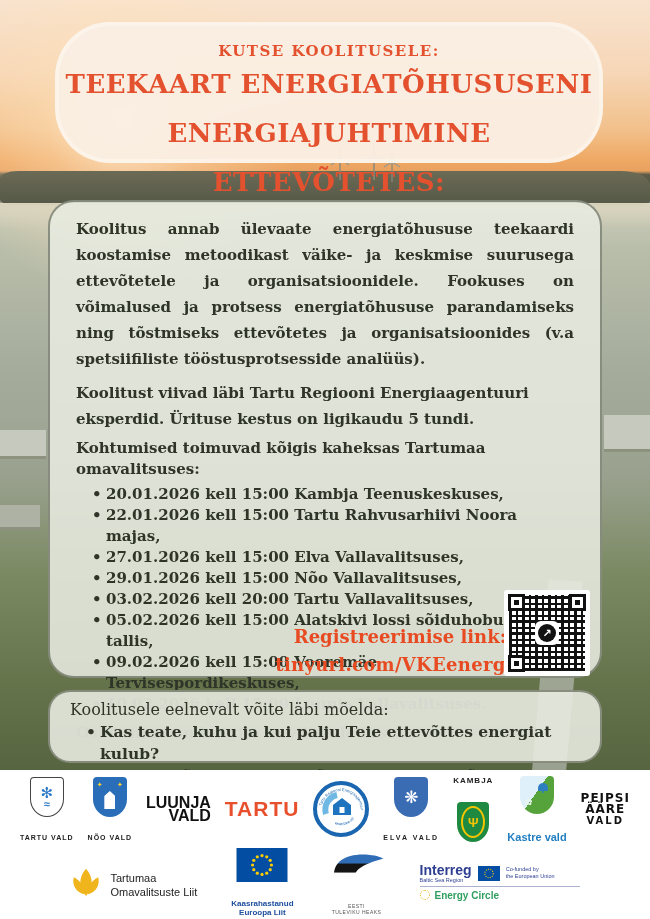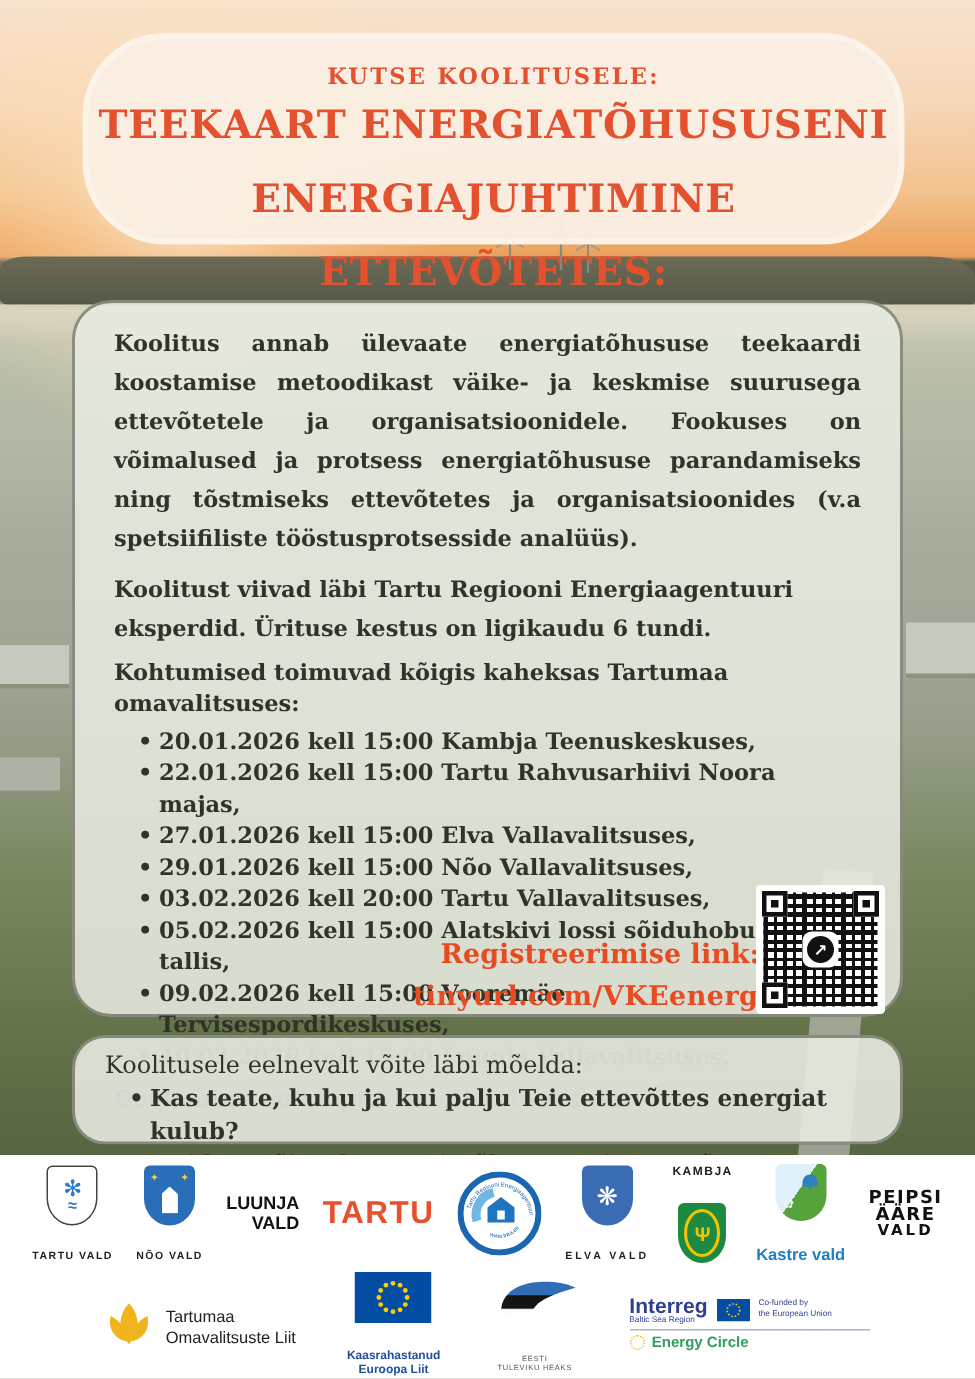--- a/index.html
+++ b/index.html
@@ -67,21 +67,21 @@
   .logo{display:flex;flex-direction:column;align-items:center;gap:17px;}
   .cap{font-size:7px;font-weight:bold;letter-spacing:1px;color:#222;text-align:center;}
   .crest{width:34px;height:40px;border-radius:4px 4px 50% 50%/4px 4px 45% 45%;position:relative;
       display:flex;flex-direction:column;align-items:center;justify-content:center;box-sizing:border-box;}
   .crest-white{background:#fff;border:1.5px solid #444;}
   .crest-blue{background:#2a6db8;}
   .flower{color:#2a78c8;font-size:15px;line-height:14px;}
   .wave{color:#2a78c8;font-size:11px;line-height:8px;font-weight:bold;}
   .stars{position:absolute;top:4px;left:0;width:100%;display:flex;justify-content:space-between;padding:0 4px;box-sizing:border-box;color:#ffd22e;font-size:7px;}
   .tower{width:11px;height:18px;margin-top:6px;background:#fff;clip-path:polygon(50% 0,100% 28%,100% 100%,0 100%,0 28%);}
-  .luunja{font-family:"Liberation Sans",sans-serif;font-weight:bold;color:#111;text-align:right;line-height:13px;font-size:12px;}
+  .luunja{font-family:"Liberation Sans",sans-serif;font-weight:bold;color:#111;text-align:right;line-height:13px;font-size:16px;}
   .tartu-word{font-size:21px;font-weight:800;letter-spacing:1px;color:#e8502d;font-family:"Liberation Sans",sans-serif;}
   .kambja-crest{width:32px;height:40px;background:#1e8a41;border-radius:4px 4px 50% 50%/4px 4px 45% 45%;
       display:flex;align-items:center;justify-content:center;}
   .kambja-oval{width:20px;height:28px;border:2px solid #f4c400;border-radius:50%;display:flex;align-items:center;justify-content:center;color:#f4c400;font-size:13px;font-weight:bold;}
   .kastre-crest{width:34px;height:38px;border-radius:4px 4px 50% 50%/4px 4px 45% 45%;
       background:linear-gradient(125deg,#dff0fa 0 46%,#57a33b 46%);position:relative;}
   .bell{position:absolute;right:6px;top:7px;width:10px;height:8px;background:#2e7fc0;border-radius:5px 5px 1px 1px;}
   .bell::after{content:"";position:absolute;left:4px;bottom:-2px;width:2px;height:2px;background:#2e7fc0;border-radius:50%;}
   .sprig{position:absolute;left:5px;bottom:7px;color:#eaf6ee;font-size:9px;}
   .kastre-cap{font-size:11px;font-weight:bold;color:#1f7ec2;}
@@ -141,21 +141,21 @@
   </div>
 
   <div class="header-card">
     <div class="kicker">KUTSE KOOLITUSELE:</div>
     <div class="title">TEEKAART ENERGIATÕHUSUSENI</div>
     <div class="title">ENERGIAJUHTIMINE ETTEVÕTETES:</div>
   </div>
 
   <div class="main-card">
     <p>Koolitus annab ülevaate energiatõhususe teekaardi koostamise metoodikast väike- ja keskmise suurusega ettevõtetele ja organisatsioonidele. Fookuses on võimalused ja protsess energiatõhususe parandamiseks ning tõstmiseks ettevõtetes ja organisatsioonides (v.a spetsiifiliste tööstusprotsesside analüüs).</p>
-    <p class="p2">Koolitust viivad läbi Tartu Regiooni Energiaagentuuri eksperdid. Ürituse kestus on ligikaudu 6 tundi.</p>
+    <p class="p2">Koolitust viivad läbi Tartu Regiooni Energiaagentuuri eksperdid. Ürituse kestus on ligikaudu 5 tundi.</p>
     <div class="sched-head">Kohtumised toimuvad kõigis kaheksas Tartumaa omavalitsuses:</div>
     <ul class="sched">
       <li>20.01.2026 kell 15:00 Kambja Teenuskeskuses,</li>
       <li>22.01.2026 kell 15:00 Tartu Rahvusarhiivi Noora majas,</li>
       <li>27.01.2026 kell 15:00 Elva Vallavalitsuses,</li>
       <li>29.01.2026 kell 15:00 Nõo Vallavalitsuses,</li>
       <li>03.02.2026 kell 20:00 Tartu Vallavalitsuses,</li>
       <li>05.02.2026 kell 15:00 Alatskivi lossi sõiduhobuste tallis,</li>
       <li>09.02.2026 kell 15:00 Vooremäe Tervisespordikeskuses,</li>
       <li>10.02.2026 kell 15:00 Luunja Vallavalitsuses.</li>

